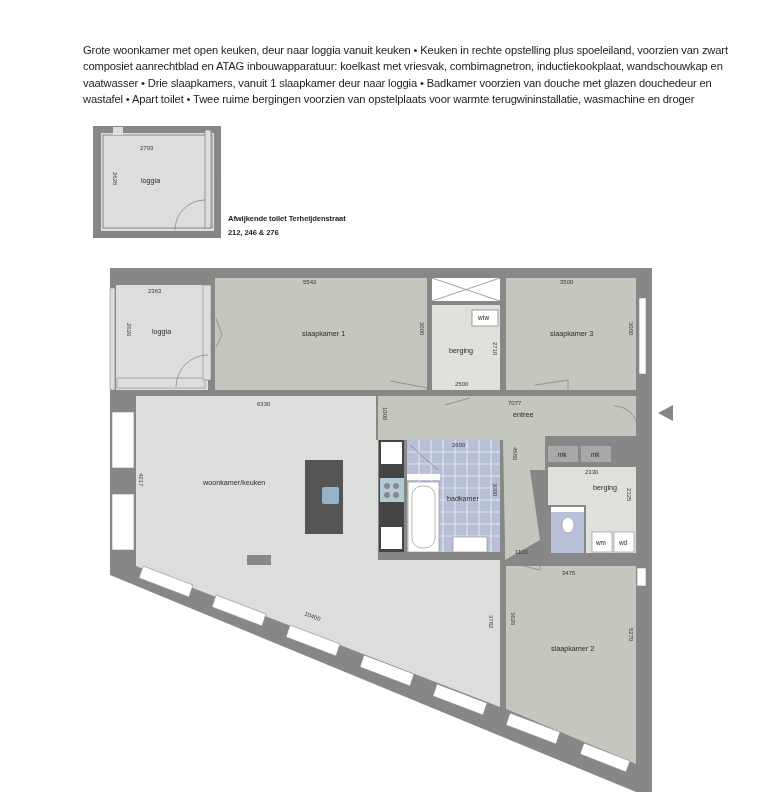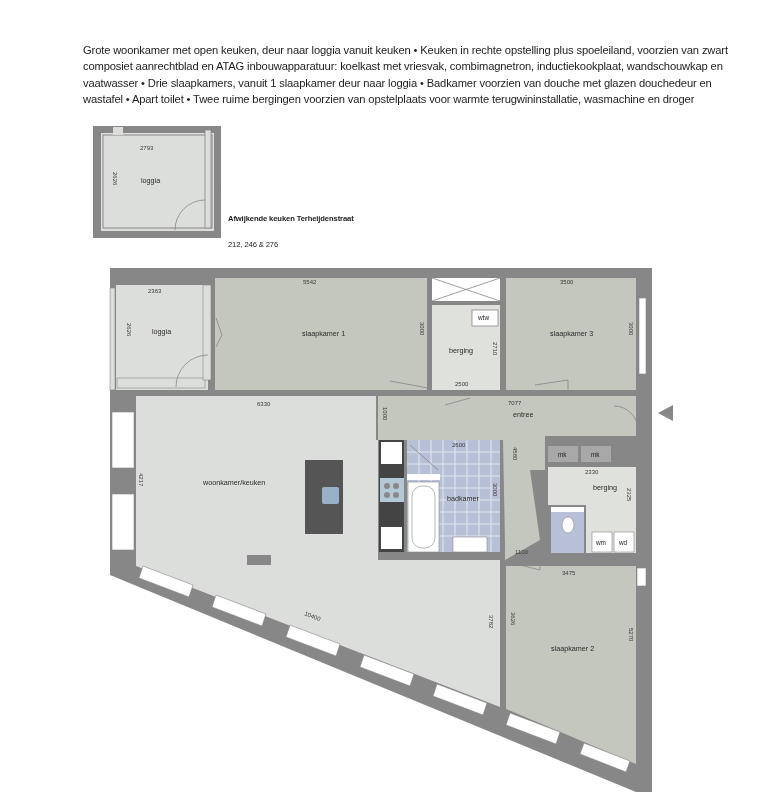--- a/index.html
+++ b/index.html
@@ -12,22 +12,22 @@
   .dim { font-family: "Liberation Sans", sans-serif; font-size: 6px; fill: #3a3a3a; }
   .tag { font-family: "Liberation Sans", sans-serif; font-size: 6.4px; fill: #222; }
 </style>
 </head>
 <body>
 
 <div class="desc">
   <span>Grote woonkamer met open keuken, deur naar loggia vanuit keuken • Keuken in rechte opstelling plus spoeleiland, voorzien van zwart composiet aanrechtblad en ATAG inbouwapparatuur: koelkast met vriesvak, combimagnetron, inductiekookplaat, wandschouwkap en vaatwasser • Drie slaapkamers, vanuit 1 slaapkamer deur naar loggia • Badkamer voorzien van douche met glazen douchedeur en wastafel • Apart toilet • Twee ruime bergingen voorzien van opstelplaats voor warmte terugwininstallatie, wasmachine en droger</span>
 </div>
 
-<div class="note" style="top:214px;">Afwijkende keuken Terheijdenstraat</div>
-<div class="note" style="top:240px;font-weight:normal;">212, 246 &amp; 276</div>
+<div class="note" style="top:214px;">Afwijkende toilet Terheijdenstraat</div>
+<div class="note" style="top:228px;font-weight:bold;">212, 246 &amp; 276</div>
 
 <svg width="768" height="795" viewBox="0 0 768 795">
 
   <g>
     <rect x="93" y="126" width="128" height="112" fill="#878787"></rect>
     <rect x="80" y="126" width="0" height="0"></rect>
     <rect x="101" y="133" width="113" height="98" fill="#dcdedb"></rect>
     <rect x="103" y="135" width="109" height="93" fill="none" stroke="#878787" stroke-width="1"></rect>
     <rect x="205" y="130" width="6" height="98" fill="#dcdedb" stroke="#878787" stroke-width="0.8"></rect>
     <rect x="113" y="127" width="10" height="8" fill="#dcdedb"></rect>

